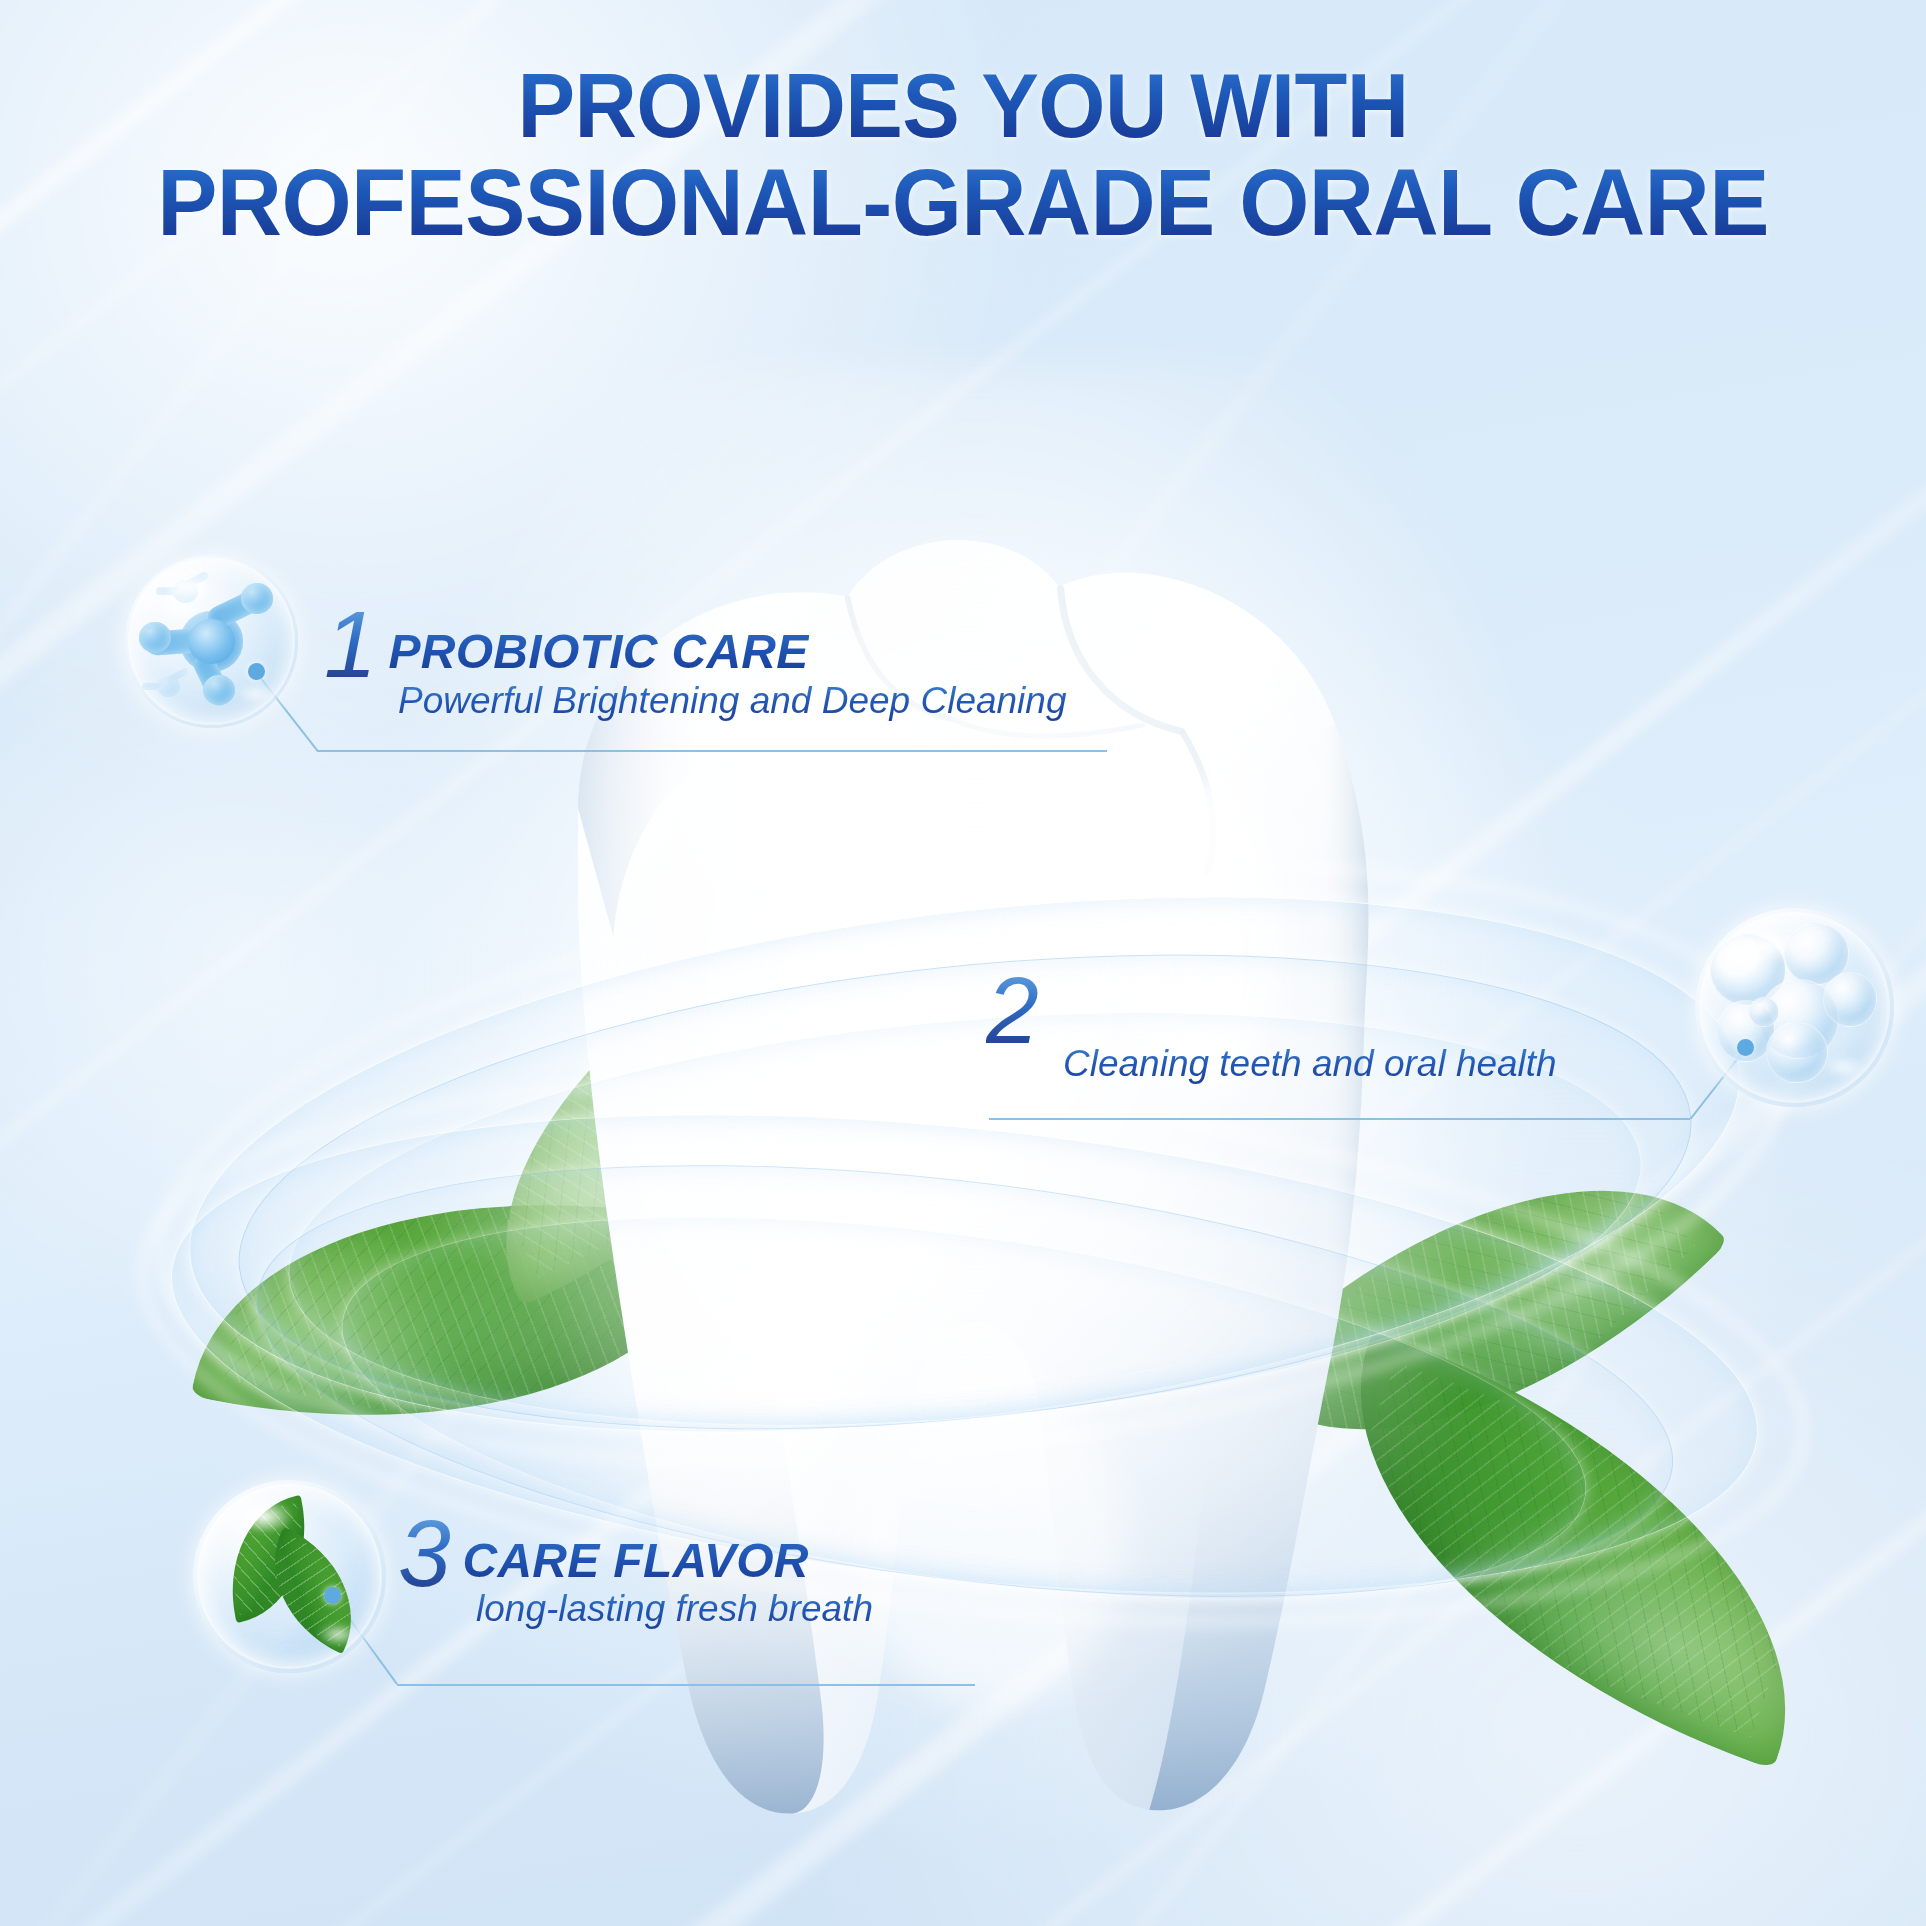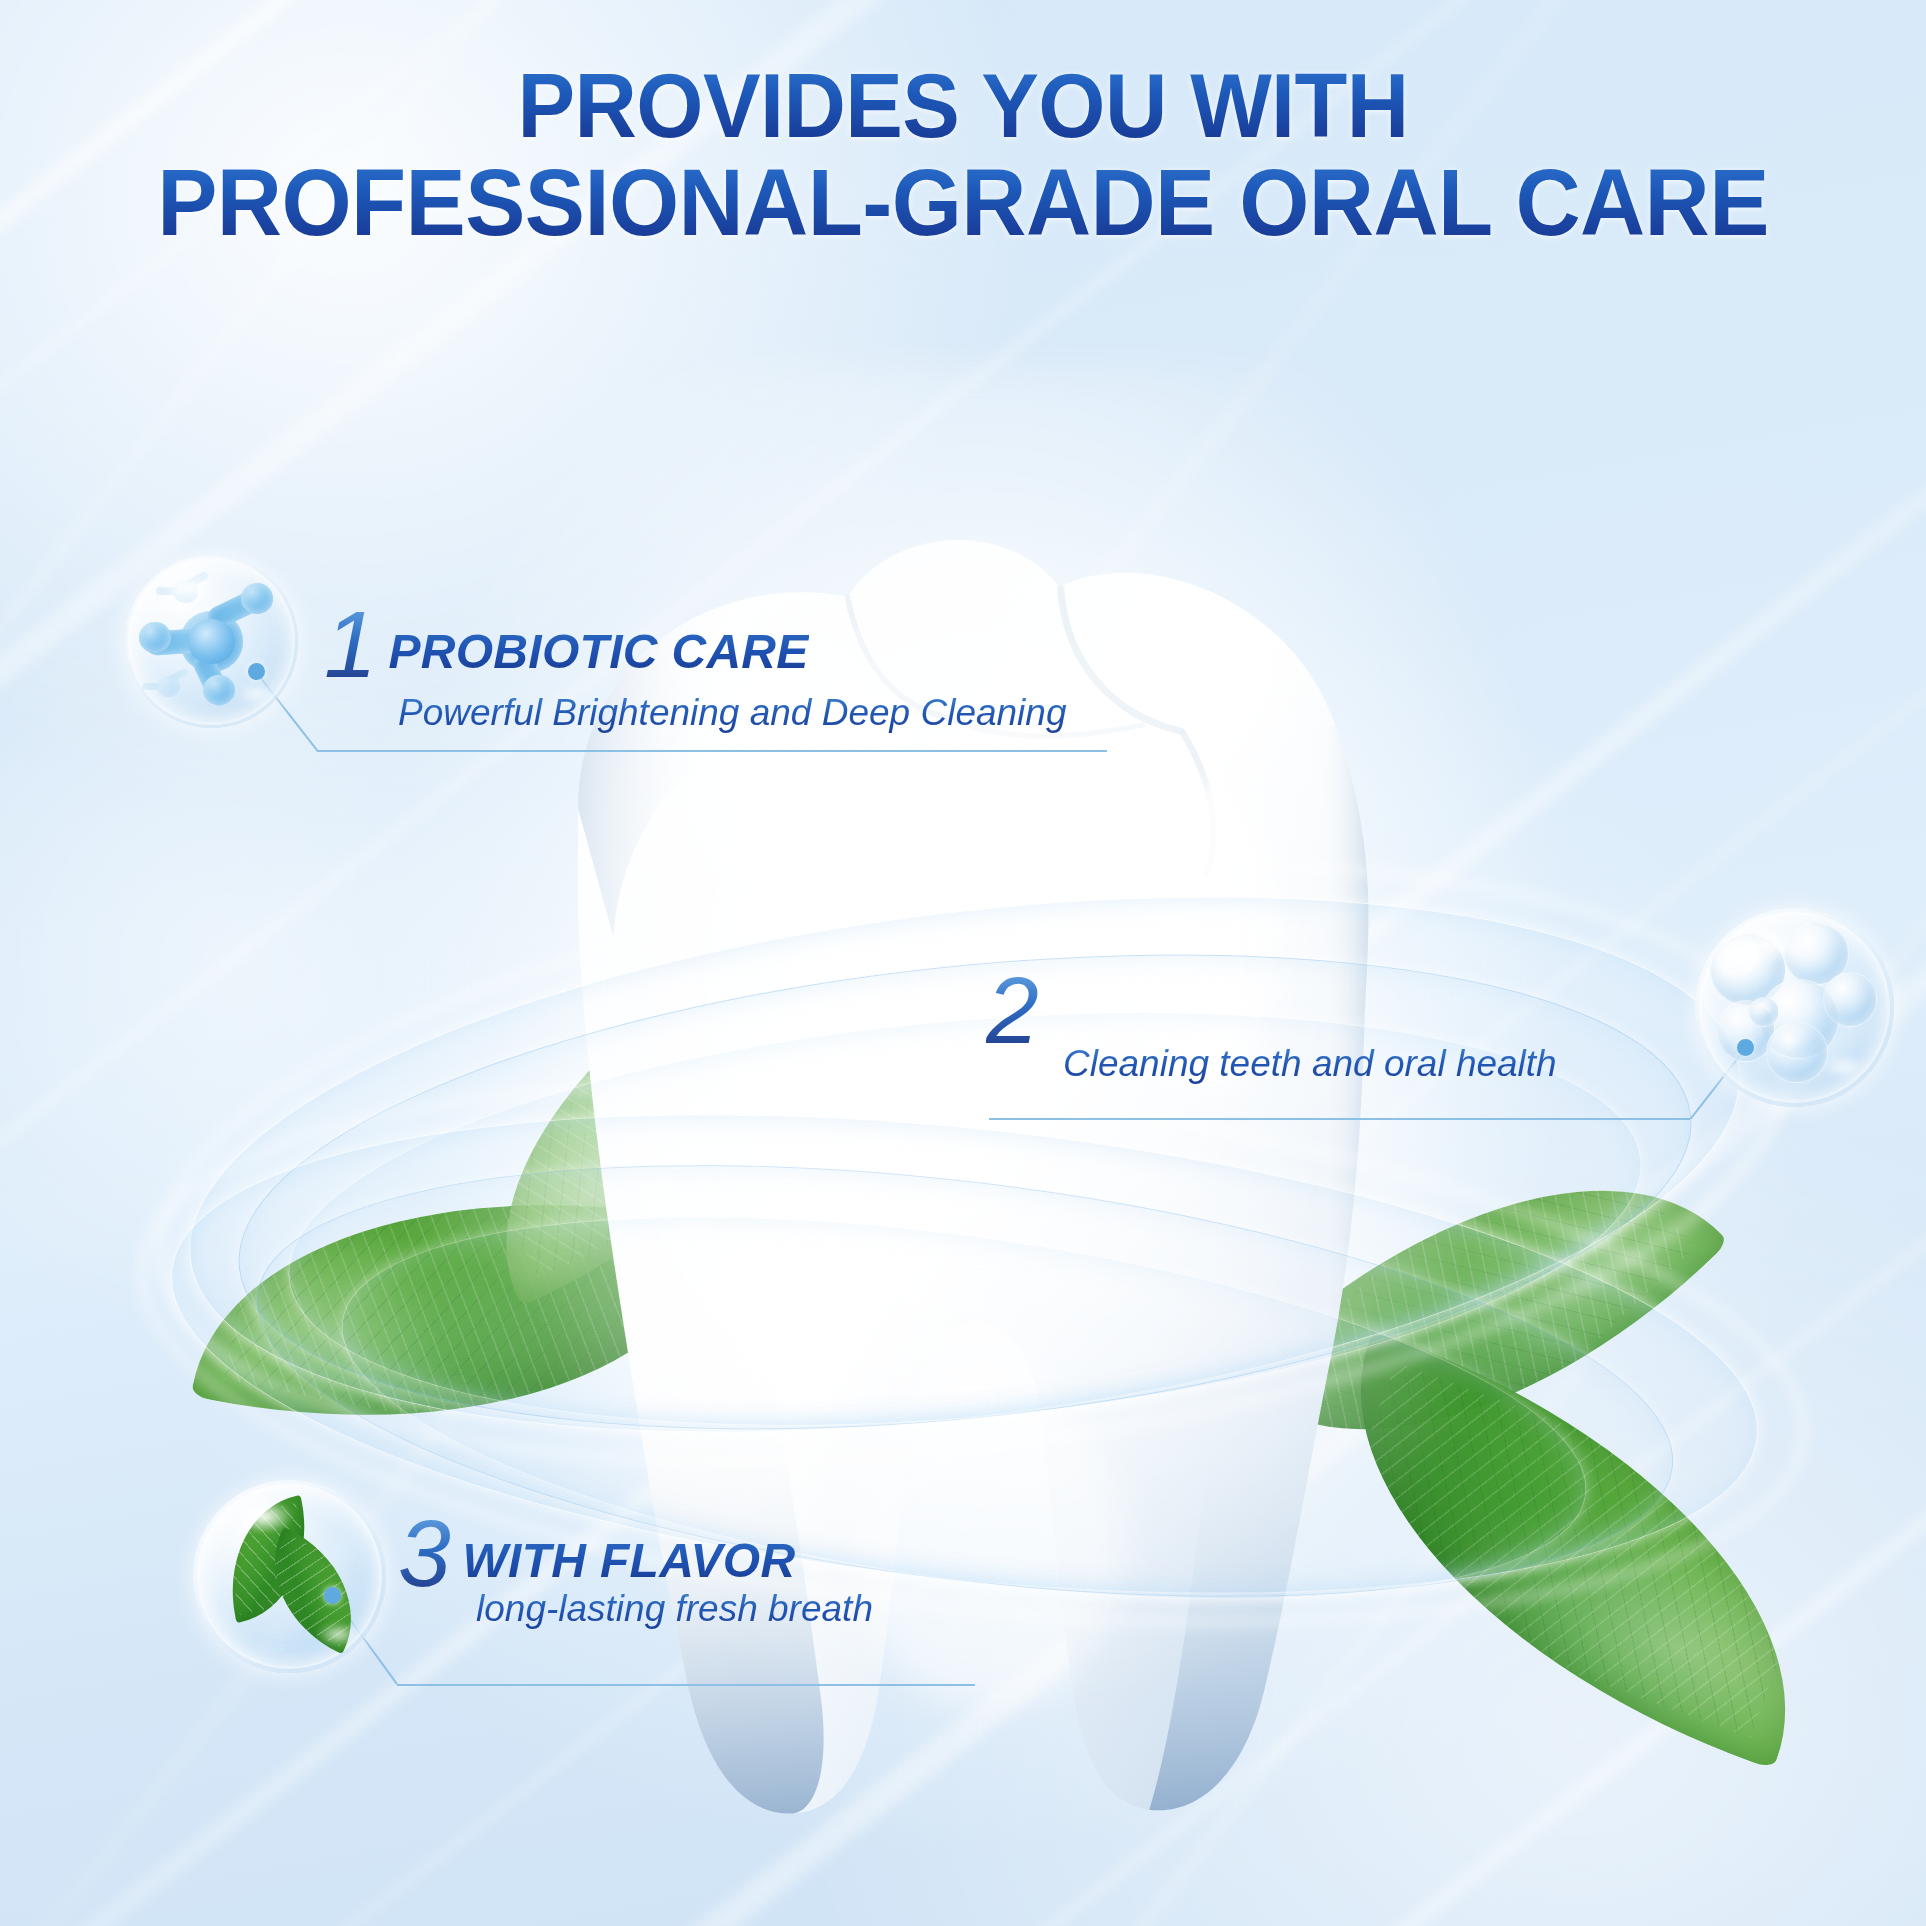--- a/index.html
+++ b/index.html
@@ -365,21 +365,21 @@
   <div class="dot" style="left:248px;top:663px;"></div>
   <div class="leader" style="left:256px;top:671px;width:835px;height:90px;">
     <div class="seg" style="left:0;top:0;width:101px;transform:rotate(52deg);"></div>
     <div class="seg" style="left:61px;top:79px;width:790px;"></div>
   </div>
   <div class="callout" style="left:324px;top:597px;">
     <div class="co-title">
       <span class="num">1</span>
       <span class="title">PROBIOTIC CARE</span>
     </div>
-    <div class="sub" style="margin-left:74px;margin-top:13px;">Powerful Brightening and Deep Cleaning</div>
+    <div class="sub" style="margin-left:74px;margin-top:1px;">Powerful Brightening and Deep Cleaning</div>
   </div>
 
   <div class="bubble" style="left:1695px;top:908px;width:199px;height:199px;">
     <div class="rim"></div>
     <div class="mol">
       <div class="mbub" style="left:2%;top:8%;width:42%;height:40%;"></div>
       <div class="mbub" style="left:44%;top:2%;width:36%;height:34%;"></div>
       <div class="mbub" style="left:30%;top:34%;width:44%;height:44%;"></div>
       <div class="mbub" style="left:66%;top:30%;width:30%;height:30%;"></div>
       <div class="mbub" style="left:6%;top:46%;width:32%;height:34%;"></div>
@@ -417,19 +417,19 @@
       <div class="spec2"></div>
   </div>
   <div class="dot" style="left:324px;top:1587px;"></div>
   <div class="leader" style="left:333px;top:1595px;width:642px;height:96px;">
     <div class="seg" style="left:0;top:0;width:109px;transform:rotate(54deg);"></div>
     <div class="seg" style="left:64px;top:89px;width:578px;"></div>
   </div>
   <div class="callout" style="left:398px;top:1506px;">
     <div class="co-title">
       <span class="num">3</span>
-      <span class="title">WITH FLAVOR</span>
+      <span class="title">CARE FLAVOR</span>
     </div>
     <div class="sub" style="margin-left:78px;">long-lasting fresh breath</div>
   </div>
 
 </div>
 
 
 </body></html>

